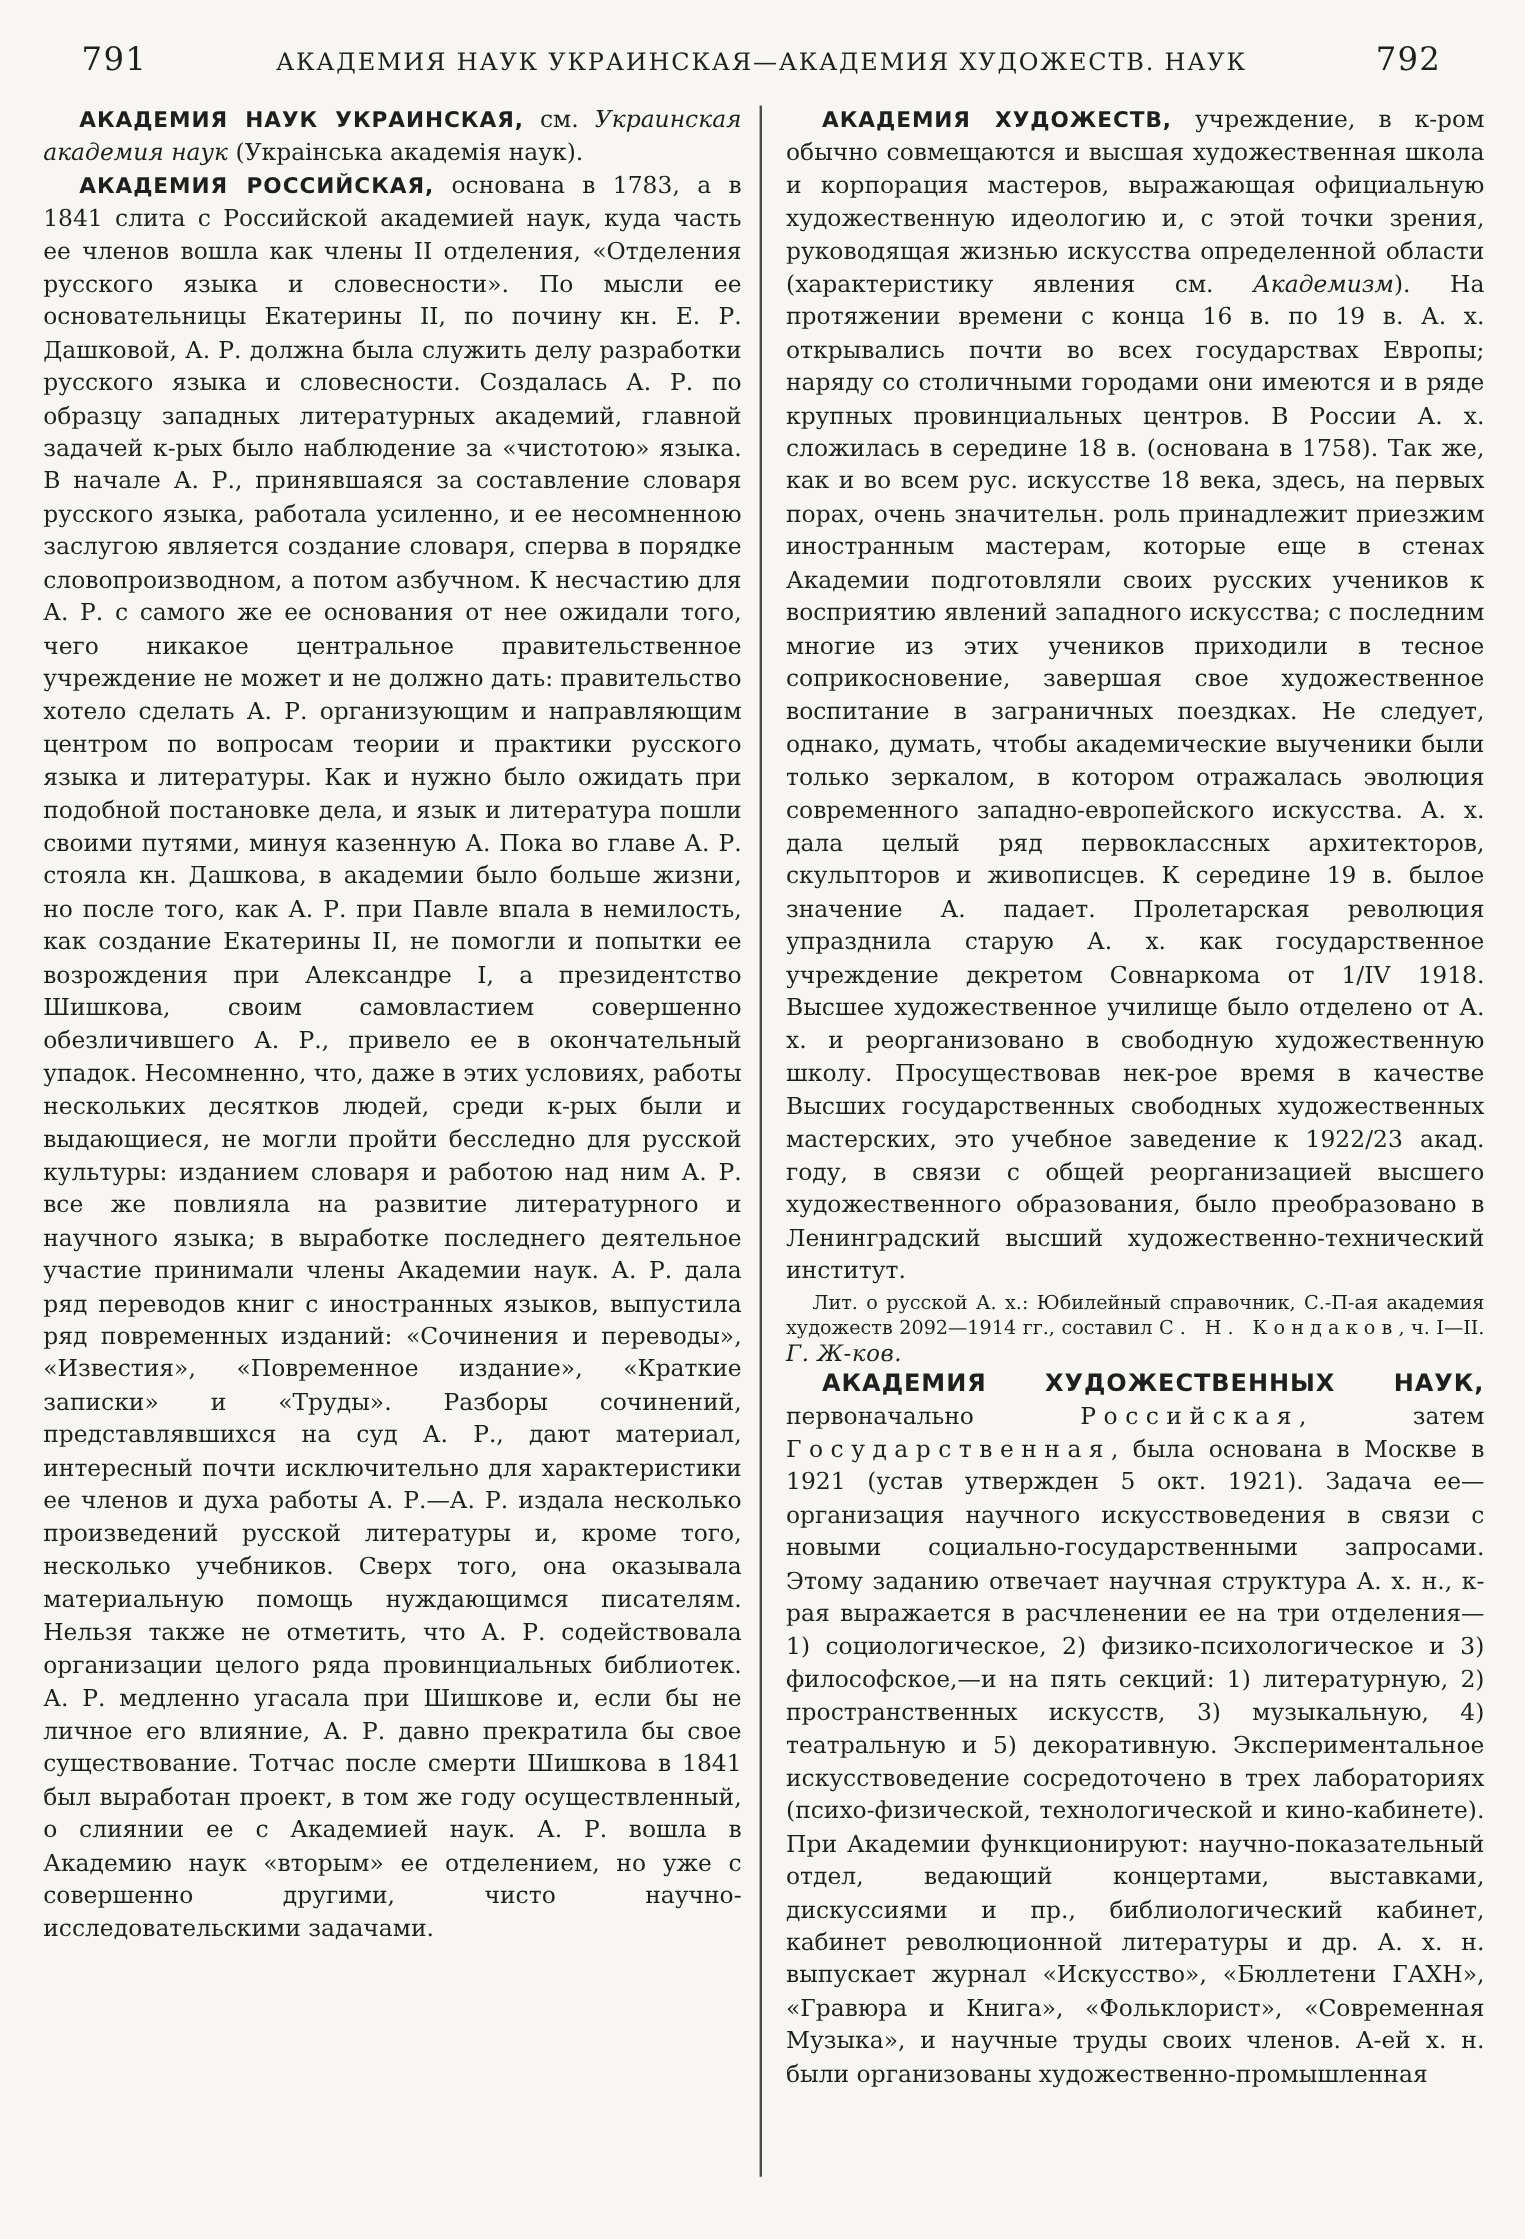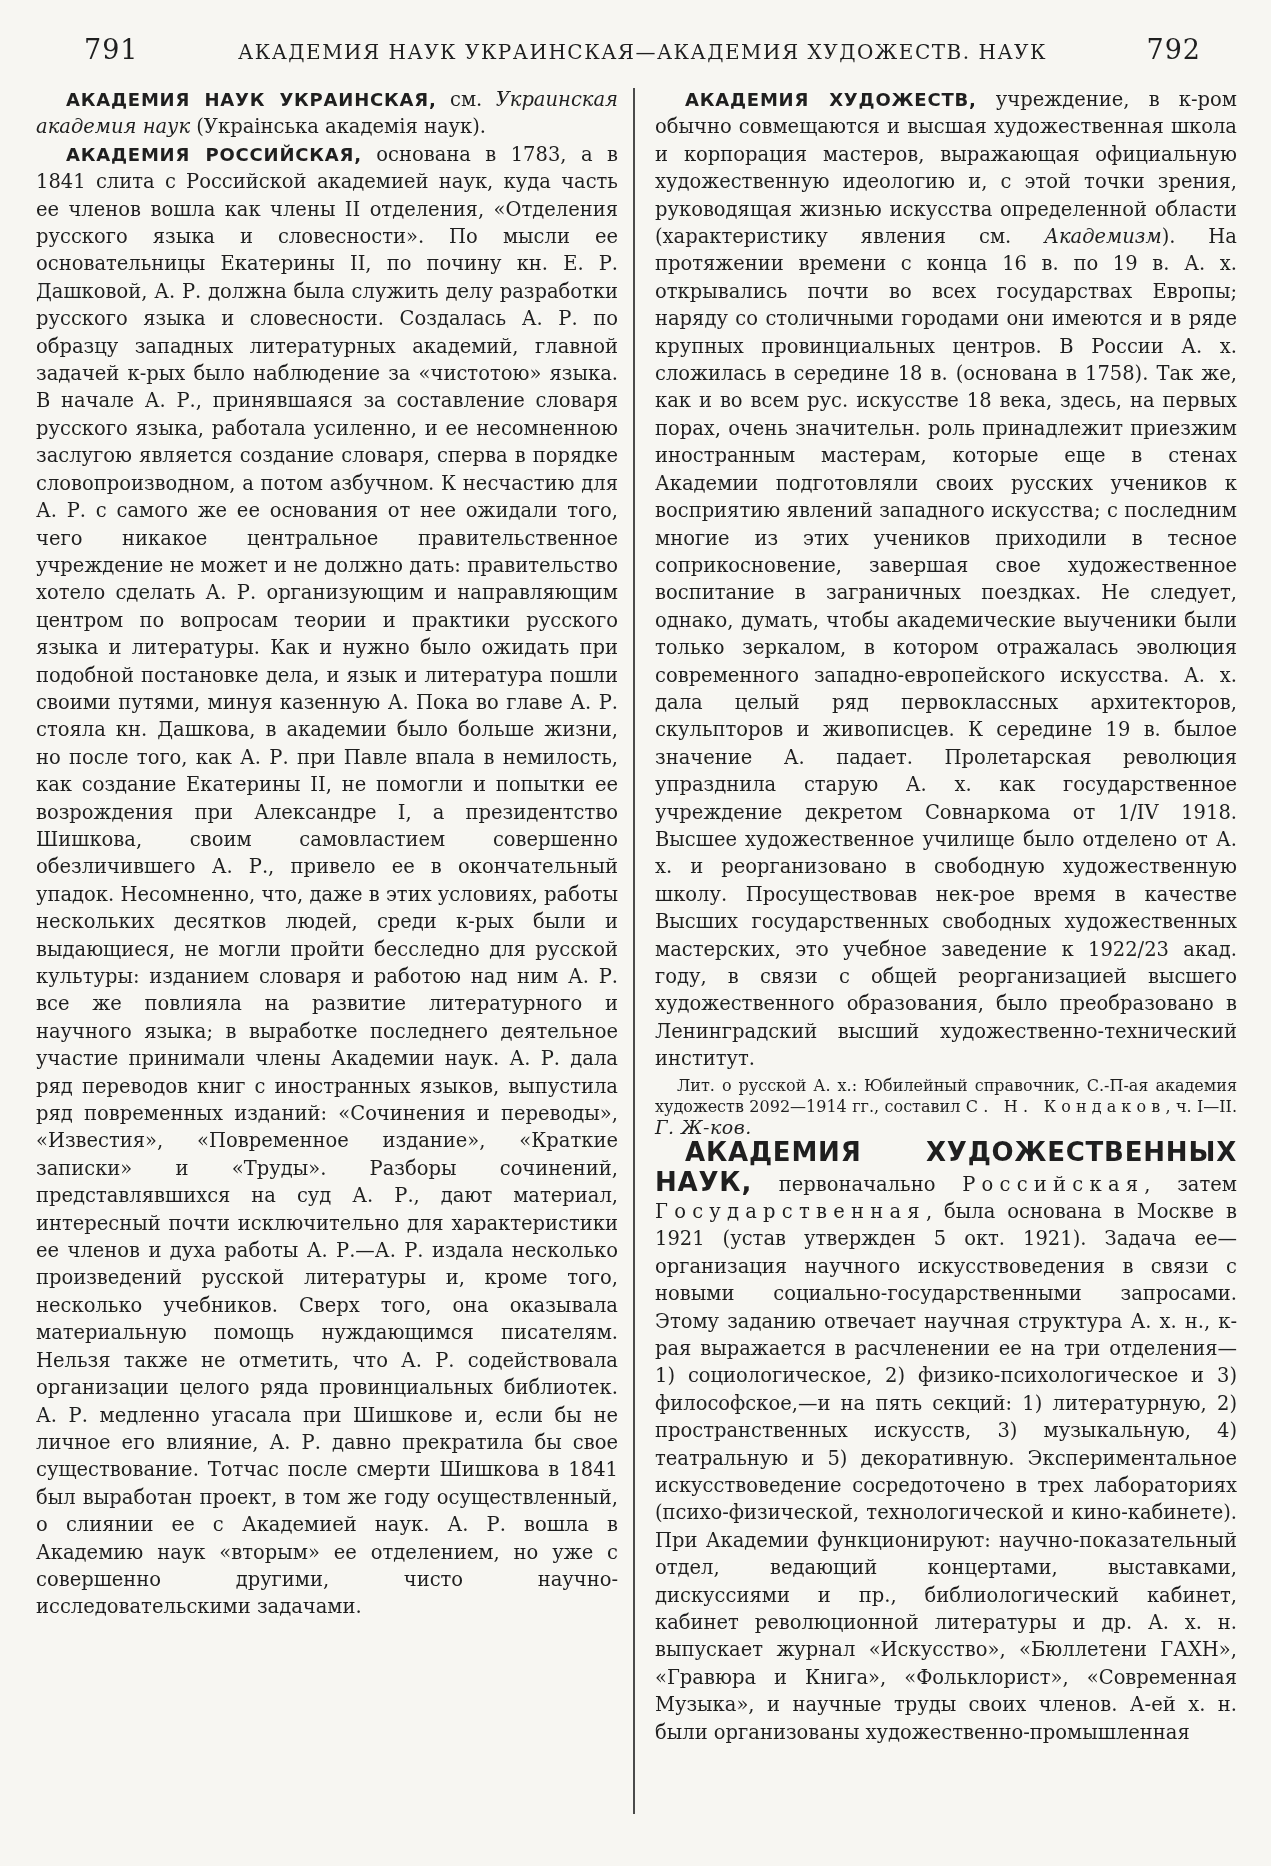--- a/index.html
+++ b/index.html
@@ -8,21 +8,21 @@
     background:#f7f6f2;
     overflow:hidden;
     position:relative;
     font-family:"DejaVu Serif", serif;
     color:#1f1f1f;
   }
   .page { position:absolute; inset:0; }
 
   
   .running-head {
-    position:absolute; top:34px; left:84px; right:70px;
+    position:absolute; top:34px; left:68px; right:70px;
     display:flex; align-items:baseline;
   }
   .pagenum { font-size:27px; letter-spacing:1px; font-weight:normal; }
   .running-title {
     flex:1; text-align:center; font-size:20px; letter-spacing:1.5px;
     white-space:nowrap;
   }
 
   
   .column-divider {
@@ -42,21 +42,21 @@
     line-height:27.4px;
   }
   .entry { margin:0; text-indent:30px; }
   .headword {
     font-family:"DejaVu Sans", sans-serif;
     font-weight:bold;
     font-size:18px;
     letter-spacing:0.8px;
     line-height:1;
   }
-  .headword.small-caps-wide { font-size:26px; }
+  .headword.small-caps-wide { font-size:20px; }
   .see-ref { font-style:italic; }
   .body-italic { font-style:italic; }
   .spaced { letter-spacing:0.32em;margin-top:24px; }
   .biblio {
     margin:2px 0 0 0; text-indent:22px;
     font-size:16px; line-height:21.5px;
   }
   .lit-label { }
   .signature {
     font-style:italic; font-size:19px; line-height:1;

